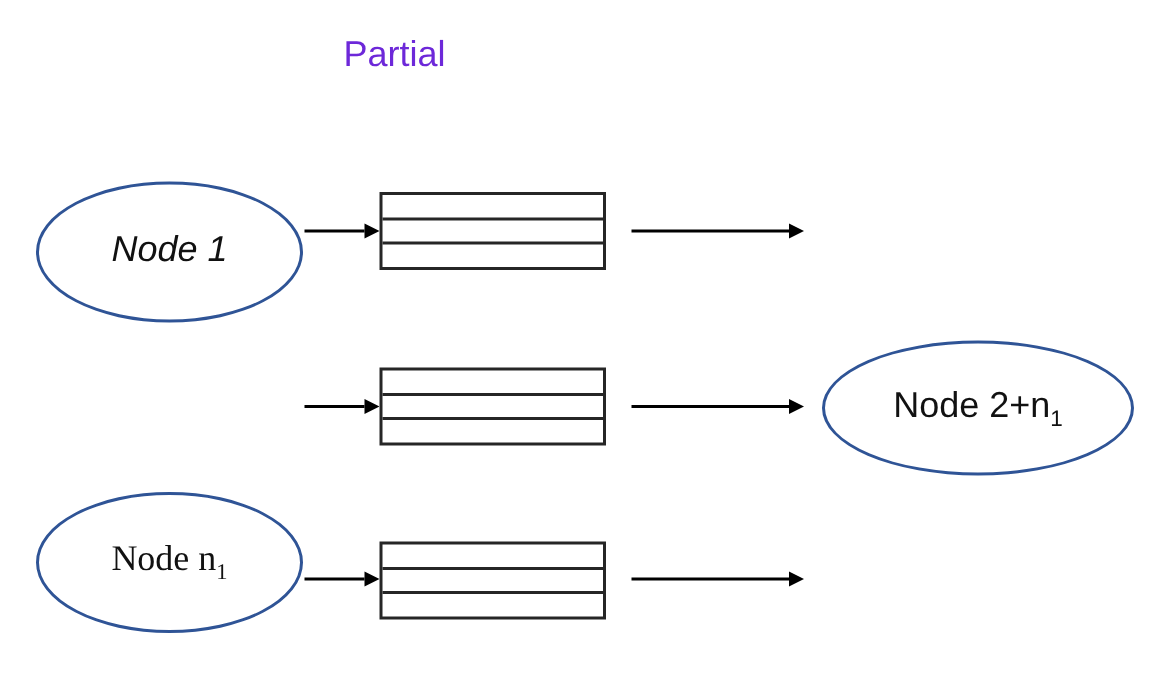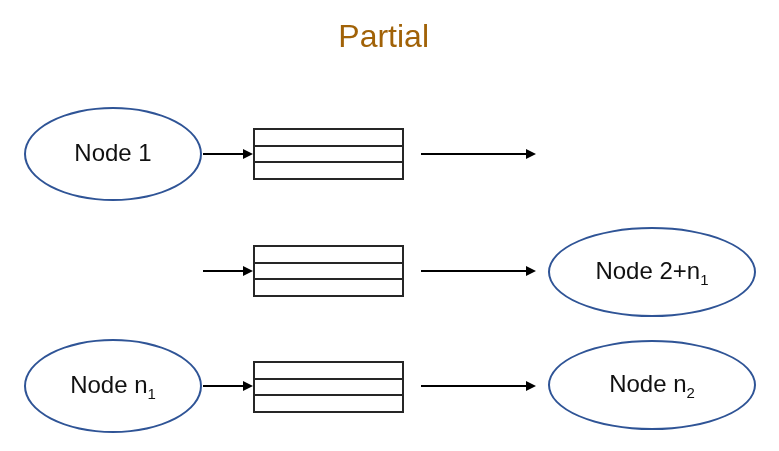--- a/index.html
+++ b/index.html
@@ -10,24 +10,24 @@
     background: #ffffff;
     font-family: "Liberation Sans", sans-serif;
     color: #000000;
     overflow: hidden;
   }
   .diagram-title {
     position: absolute;
     left: 229px;
     top: 20px;
     width: 200px;
-    text-align: right;
-    font-size: 32px;
+    text-align: left;
+    font-size: 24px;
     line-height: 33px;
-    color: #a16207;
+    color: #6d28d9;
   }
   .node-ellipse {
     position: absolute;
     border: 2px solid #2F5496;
     border-radius: 50%;
     background: #ffffff;
     box-sizing: border-box;
     display: flex;
     align-items: center;
     justify-content: center;
@@ -63,21 +63,21 @@
     top: 50%;
     transform: translateY(-50%);
     width: 0; height: 0;
     border-left: 10px solid #000000;
     border-top: 5px solid transparent;
     border-bottom: 5px solid transparent;
   }
   .arrow.short { left: 203px; width: 40px; }
   .arrow.long  { left: 421px; width: 105px; }
   
-  .r1.left-col  { top: 107px; }  .r2.left-col  { top: 223px; }  .r3.left-col  { top: 339px; }
+  .r1.left-col  { top: 121px; font-style: italic; }  .r2.left-col  { top: 223px; }  .r3.left-col  { top: 328px; font-family: Liberation Serif, serif; }
   .r1.vector-box{ top: 128px; }  .r2.vector-box{ top: 245px; }  .r3.vector-box{ top: 361px; }
   .r1.right-col { top: 109px; }  .r2.right-col { top: 227px; }  .r3.right-col { top: 340px; }
   .r1.arrow { top: 153px; }      .r2.arrow { top: 270px; }      .r3.arrow { top: 385px; }
 </style>
 </head>
 <body>
 
 <div class="canvas">
 
   <div class="diagram-title">
@@ -109,17 +109,14 @@
   <div class="node-ellipse left-col r3">
     <span class="node-label"><span>Node n</span><sub>1</sub></span>
   </div>
   <div class="arrow short r3"></div>
   <div class="vector-box r3">
     <div class="vector-cell"></div>
     <div class="vector-cell"></div>
     <div class="vector-cell"></div>
   </div>
   <div class="arrow long r3"></div>
-  <div class="node-ellipse right-col r3">
-    <span class="node-label"><span>Node n</span><sub>2</sub></span>
-  </div>
 
 </div>
 
 </body></html>

